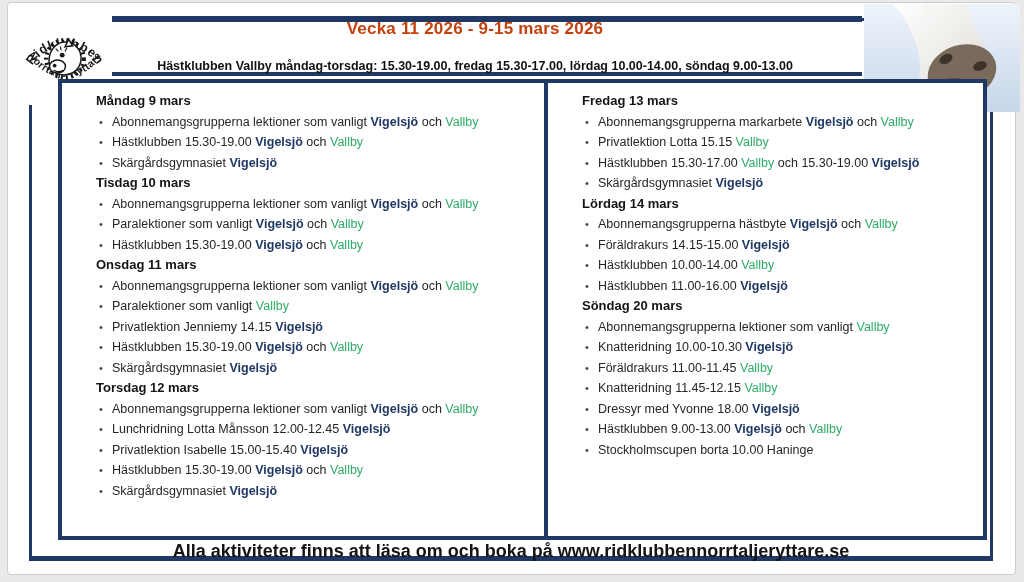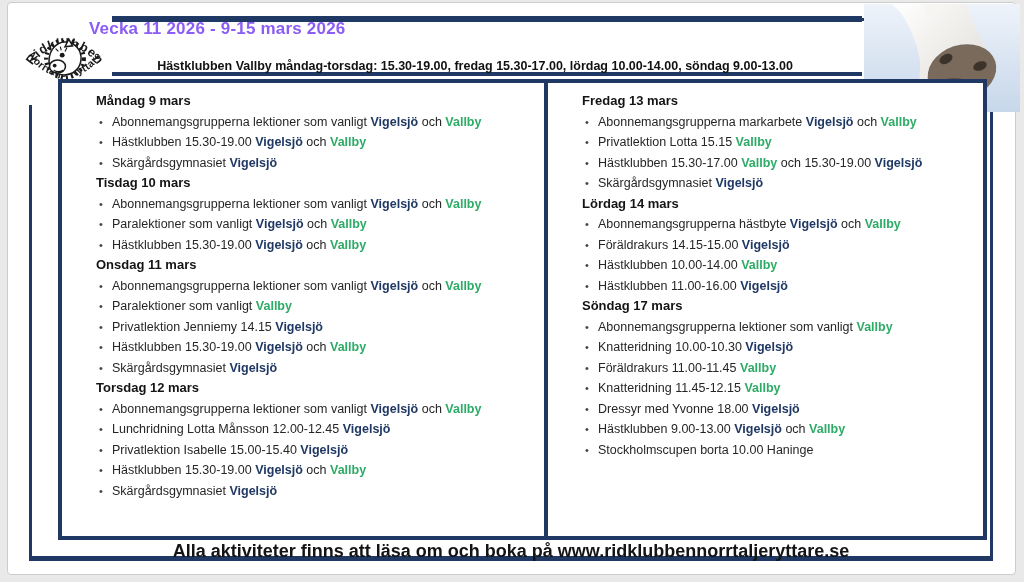--- a/index.html
+++ b/index.html
@@ -46,22 +46,22 @@
     position: absolute; left: 10px; top: 8px;
     width: 94px; height: 94px;
     background: #ffffff;
   }
   .photo {
     position: absolute; left: 856px; top: 1px;
     width: 156px; height: 108px;
   }
   .title {
     position: absolute; left: 81px; top: 16px; width: 772px;
-    font-size: 17px; font-weight: bold;
-    color: #8b5cf6; letter-spacing: 0.2px;
+    text-align: center; font-size: 17px; font-weight: bold;
+    color: #c2410c; letter-spacing: 0.2px;
   }
   .subtitle { 
     position: absolute; left: 81px; width: 772px;
     text-align: center; font-size: 12.5px; font-weight: bold;
     color: #111111;
   }
   .subtitle.s1 { top: 40px; }
   .subtitle.s2 { top: 56px; }
   .col {
     position: absolute; top: 76px; height: 461px;
@@ -77,21 +77,21 @@
   }
   .item {
     display: flex; align-items: baseline;
     font-size: 12.5px; color: #262626;
     line-height: 20.5px; padding-left: 3px;
   }
   .bullet {
     flex: 0 0 13px; font-size: 11px; color: #444444;
   }
   .loc-vigelsjo { color: var(--navy-text); font-weight: bold; }
-  .loc-vallby   { color: var(--green);     font-weight: bold; }
+  .loc-vallby   { color: var(--green);     font-weight: normal; }
   .footer {
     position: absolute; left: 21px; top: 538px; width: 964px;
     text-align: center; font-size: 18px; font-weight: bold;
     color: #141414;
   }
 </style>
 </head>
 <body>
 
 <div class="page">
@@ -252,21 +252,21 @@
         <span><span>Föräldrakurs 14.15-15.00 </span><span class="loc-vigelsjo">Vigelsjö</span></span>
       </div>
       <div class="item">
         <span class="bullet">•</span>
         <span><span>Hästklubben 10.00-14.00 </span><span class="loc-vallby">Vallby</span></span>
       </div>
       <div class="item">
         <span class="bullet">•</span>
         <span><span>Hästklubben 11.00-16.00 </span><span class="loc-vigelsjo">Vigelsjö</span></span>
       </div>
-      <div class="day-header">Söndag 17 mars</div>
+      <div class="day-header">Söndag 20 mars</div>
       <div class="item">
         <span class="bullet">•</span>
         <span><span>Abonnemangsgrupperna lektioner som vanligt </span><span class="loc-vallby">Vallby</span></span>
       </div>
       <div class="item">
         <span class="bullet">•</span>
         <span><span>Knatteridning 10.00-10.30 </span><span class="loc-vigelsjo">Vigelsjö</span></span>
       </div>
       <div class="item">
         <span class="bullet">•</span>

